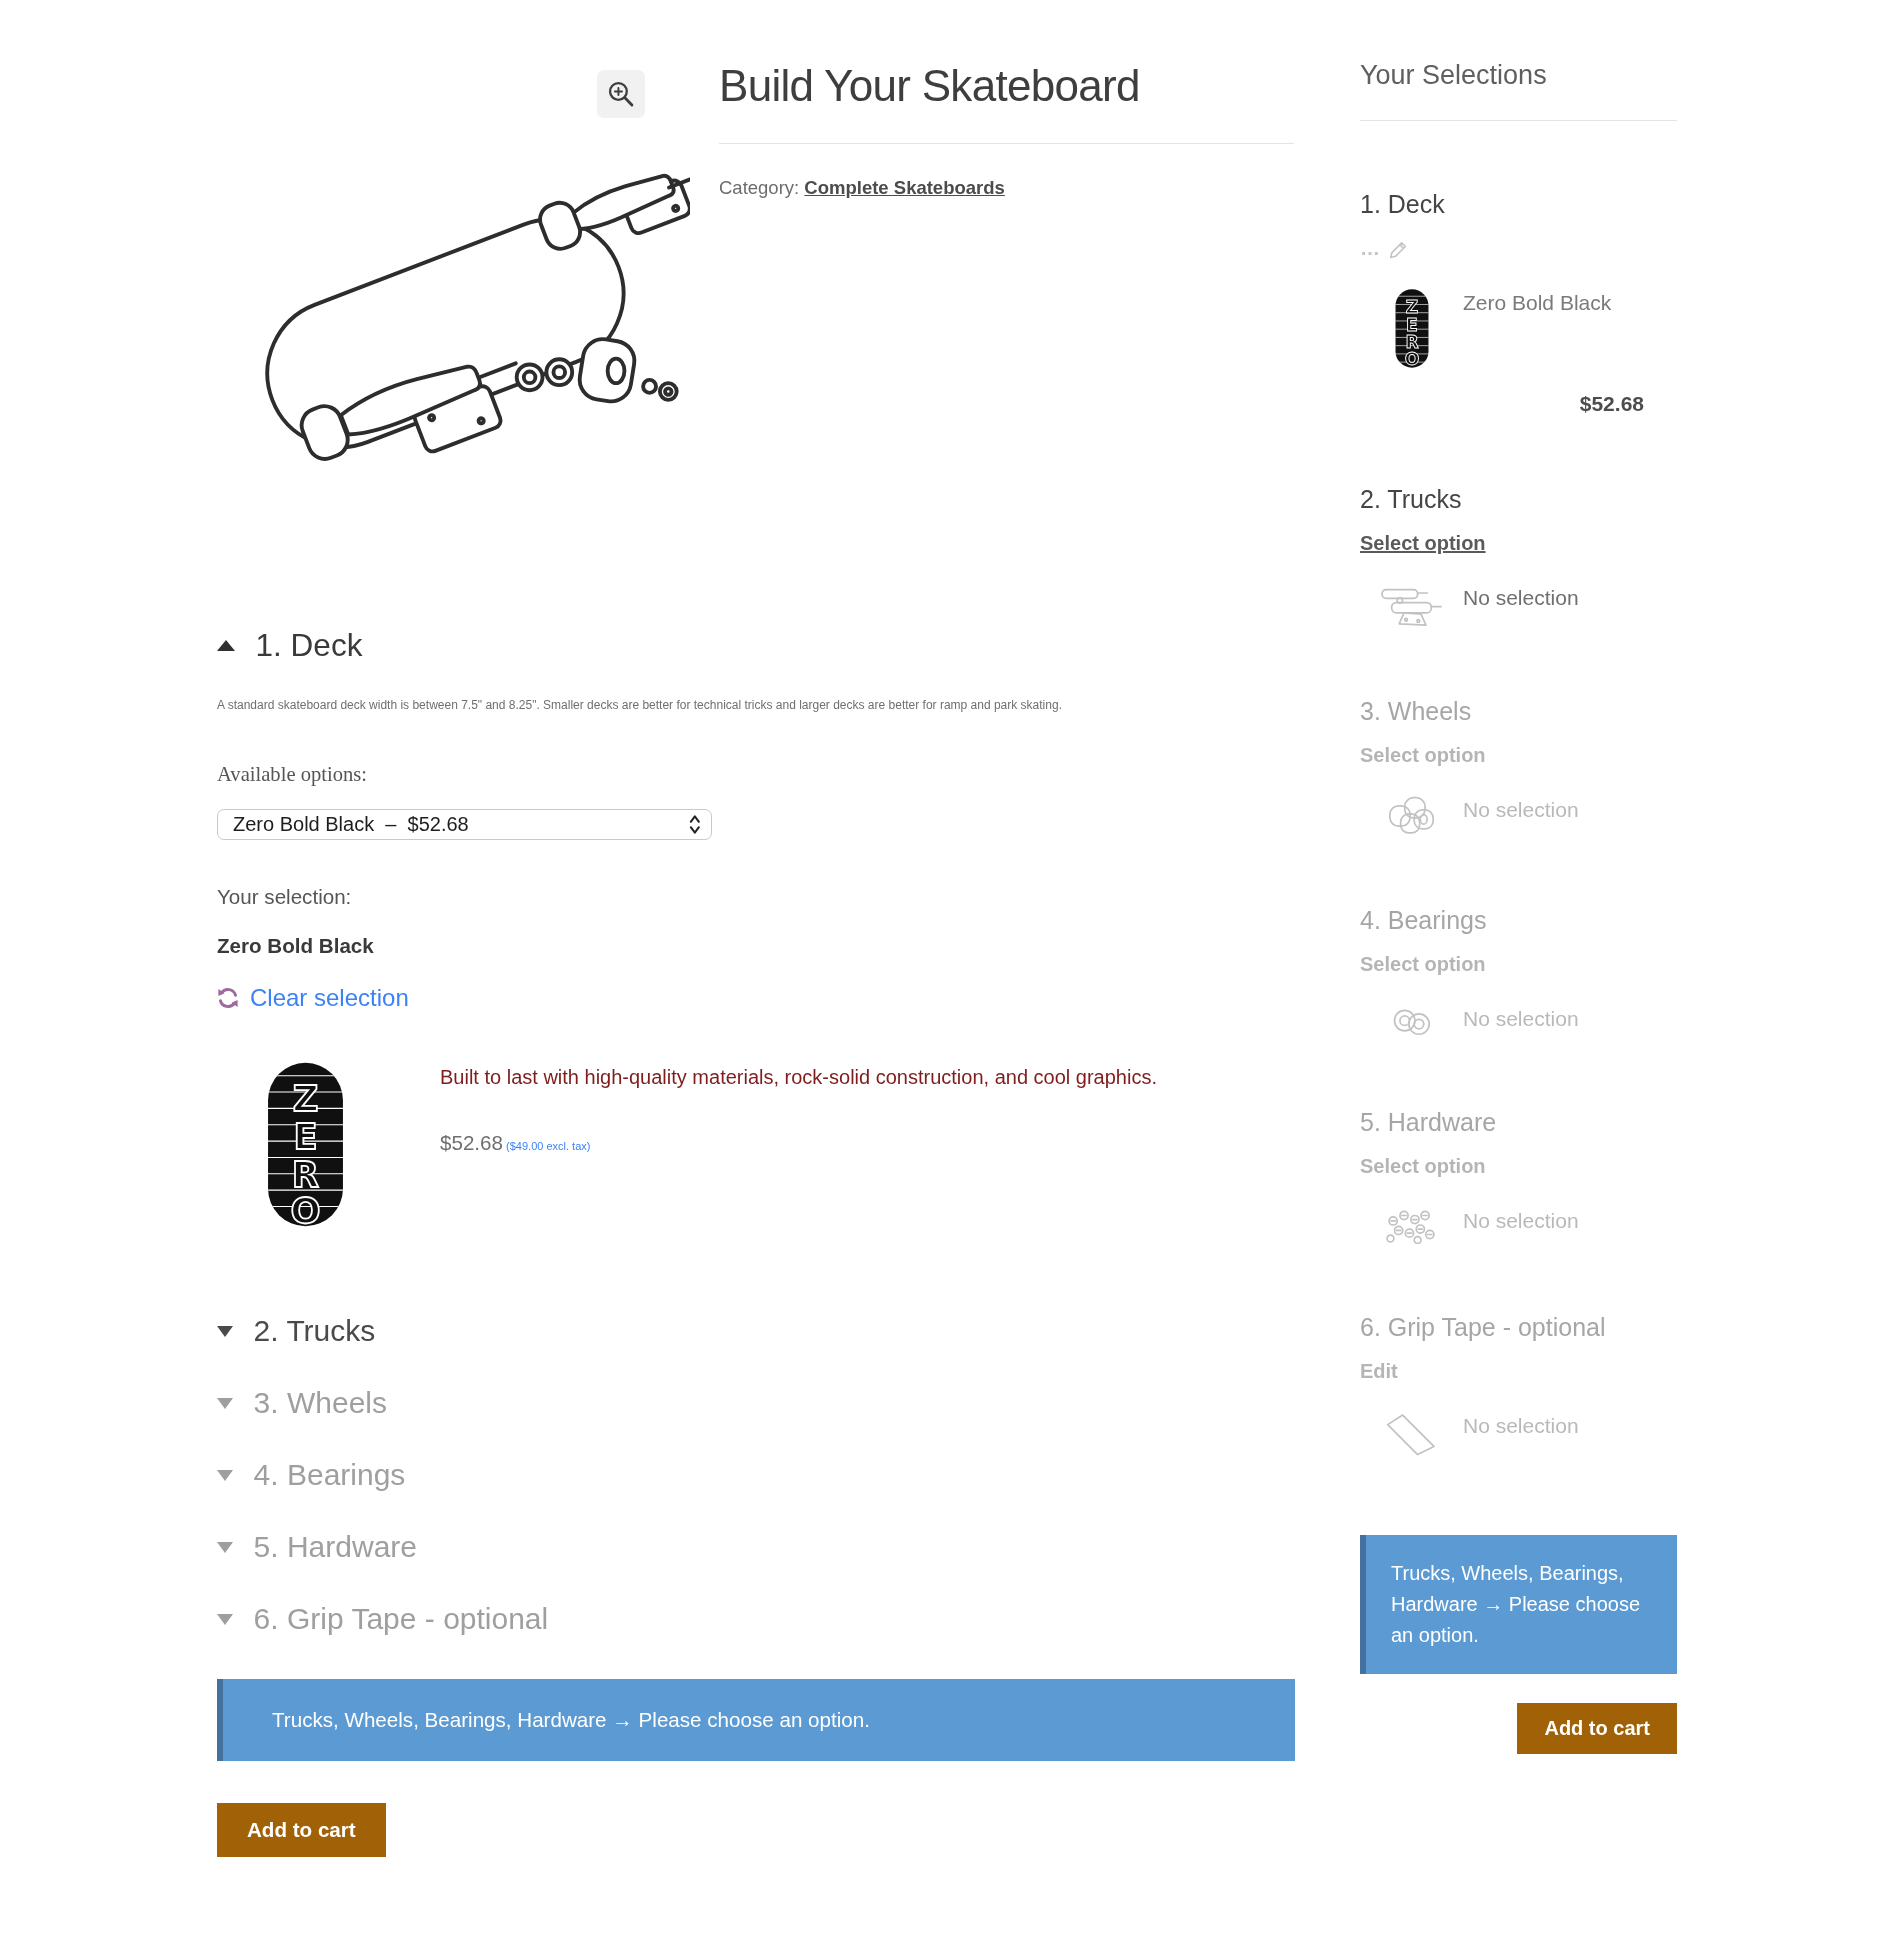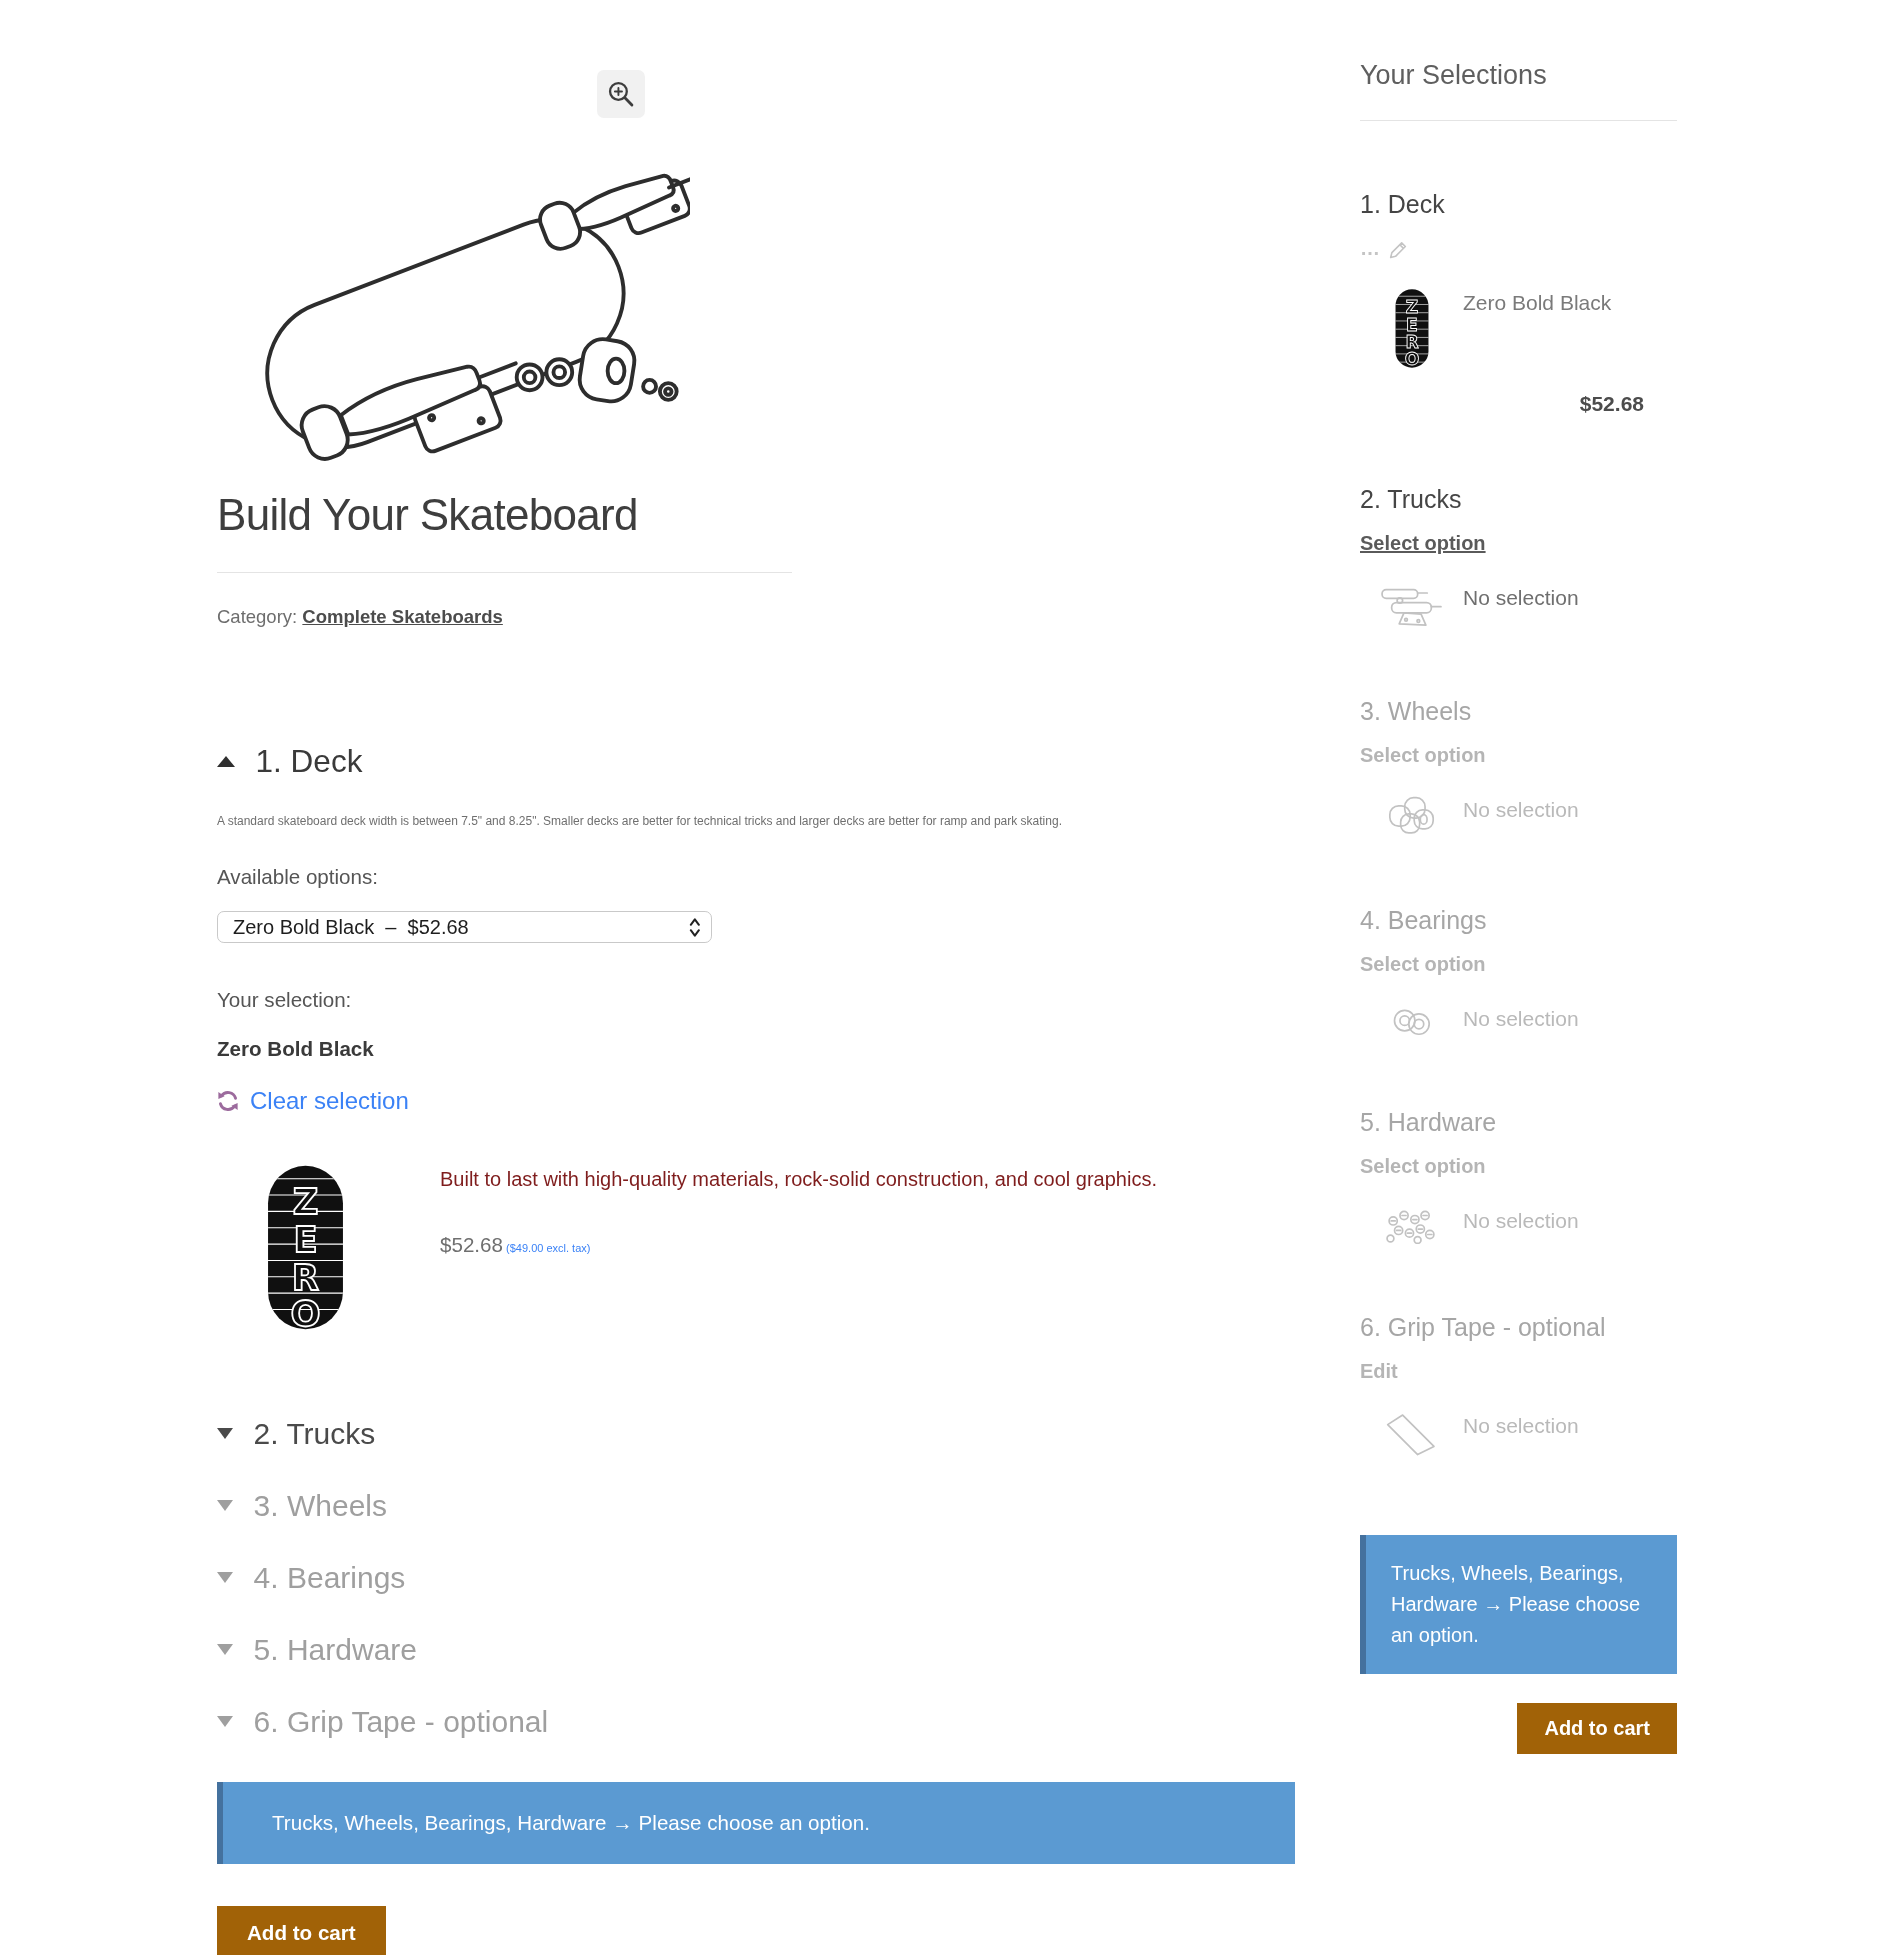--- a/index.html
+++ b/index.html
@@ -7,41 +7,41 @@
   body {
     width:1900px; height:1955px;
     font-family:"Liberation Sans","DejaVu Sans",sans-serif;
     color:#3e3e3e; position:relative; overflow:hidden;
   }
   .page { display:flex; padding:60px 0 0 217px; }
   .main-col { width:1078px; }
   .side-col { width:317px; margin-left:65px; }
 
   
-  .top-row { display:flex; min-height:452px;flex-direction:column; }
+  .top-row { display:flex; min-height:452px; }
   .gallery { width:502px; position:relative; }
   .skate-svg { width:473px; height:387px; margin-top:40px; }
   .zoom-btn { position:absolute; top:9.6px; right:74px; width:48px; height:48px;
     background:#f1f1f1; border:none; border-radius:6.9px; display:flex;
     align-items:center; justify-content:center; cursor:pointer; }
   .summary { flex:1; padding-top:1.4px; }
   h1.prod-title { font-size:44px; font-weight:300; color:#3e3e3e; letter-spacing:-0.7px; margin-bottom:31.5px; }
   .prod-desc { font-size:20.6px; color:#707070; line-height:1.8; max-width:589px; margin-bottom:36px; }
   .summary hr { border:none; border-top:1.4px solid #e4e4e4; width:575px; margin-bottom:33px; }
   .cat-line { font-size:18.5px; color:#6d6d6d; }
   .cat-line a { color:#4c4c4c; font-weight:bold; text-decoration:underline; cursor:pointer; }
 
   
   .deck-acc { margin-top:115px; }
   .acc-head { display:flex; align-items:center; cursor:pointer; }
   .tri-up { width:0; height:0; border-left:9px solid transparent; border-right:9px solid transparent;
     border-bottom:11.6px solid #2f2f2f; margin-right:20.6px; }
   .acc-head .acc-label { font-size:31.5px; font-weight:400; color:#3a3a3a; }
   .deck-desc { margin-top:31px; font-size:12px; color:#6f6f6f; line-height:1.75; max-width:1035px; }
-  .avail-label { margin-top:33px; font-size:20.6px; color:#555; }
+  .avail-label { margin-top:47px; font-size:20.6px; color:#555;font-family:Liberation Serif, serif; }
   .select-box { margin-top:22.6px; width:495px; height:31.5px; border:1.4px solid #c9c9c9; border-radius:6.9px;
     background:#fff; display:flex; align-items:center; justify-content:space-between;
     padding:0 9.6px 0 15px; cursor:pointer; }
   .select-box .sel-val { font-size:20px; color:#1e1e1e; white-space:pre; }
   .your-sel-label { margin-top:45px; font-size:20.6px; color:#555; }
   .sel-name { margin-top:25px; font-size:20.6px; font-weight:bold; color:#3a3a3a; }
   .clear-row { margin-top:26px; display:flex; align-items:center; gap:11px; cursor:pointer; }
   .clear-row .clear-txt { font-size:24px; color:#3b82f6; }
   .sel-detail { display:flex; margin-top:48px; }
   .thumb-col { width:223px; }

